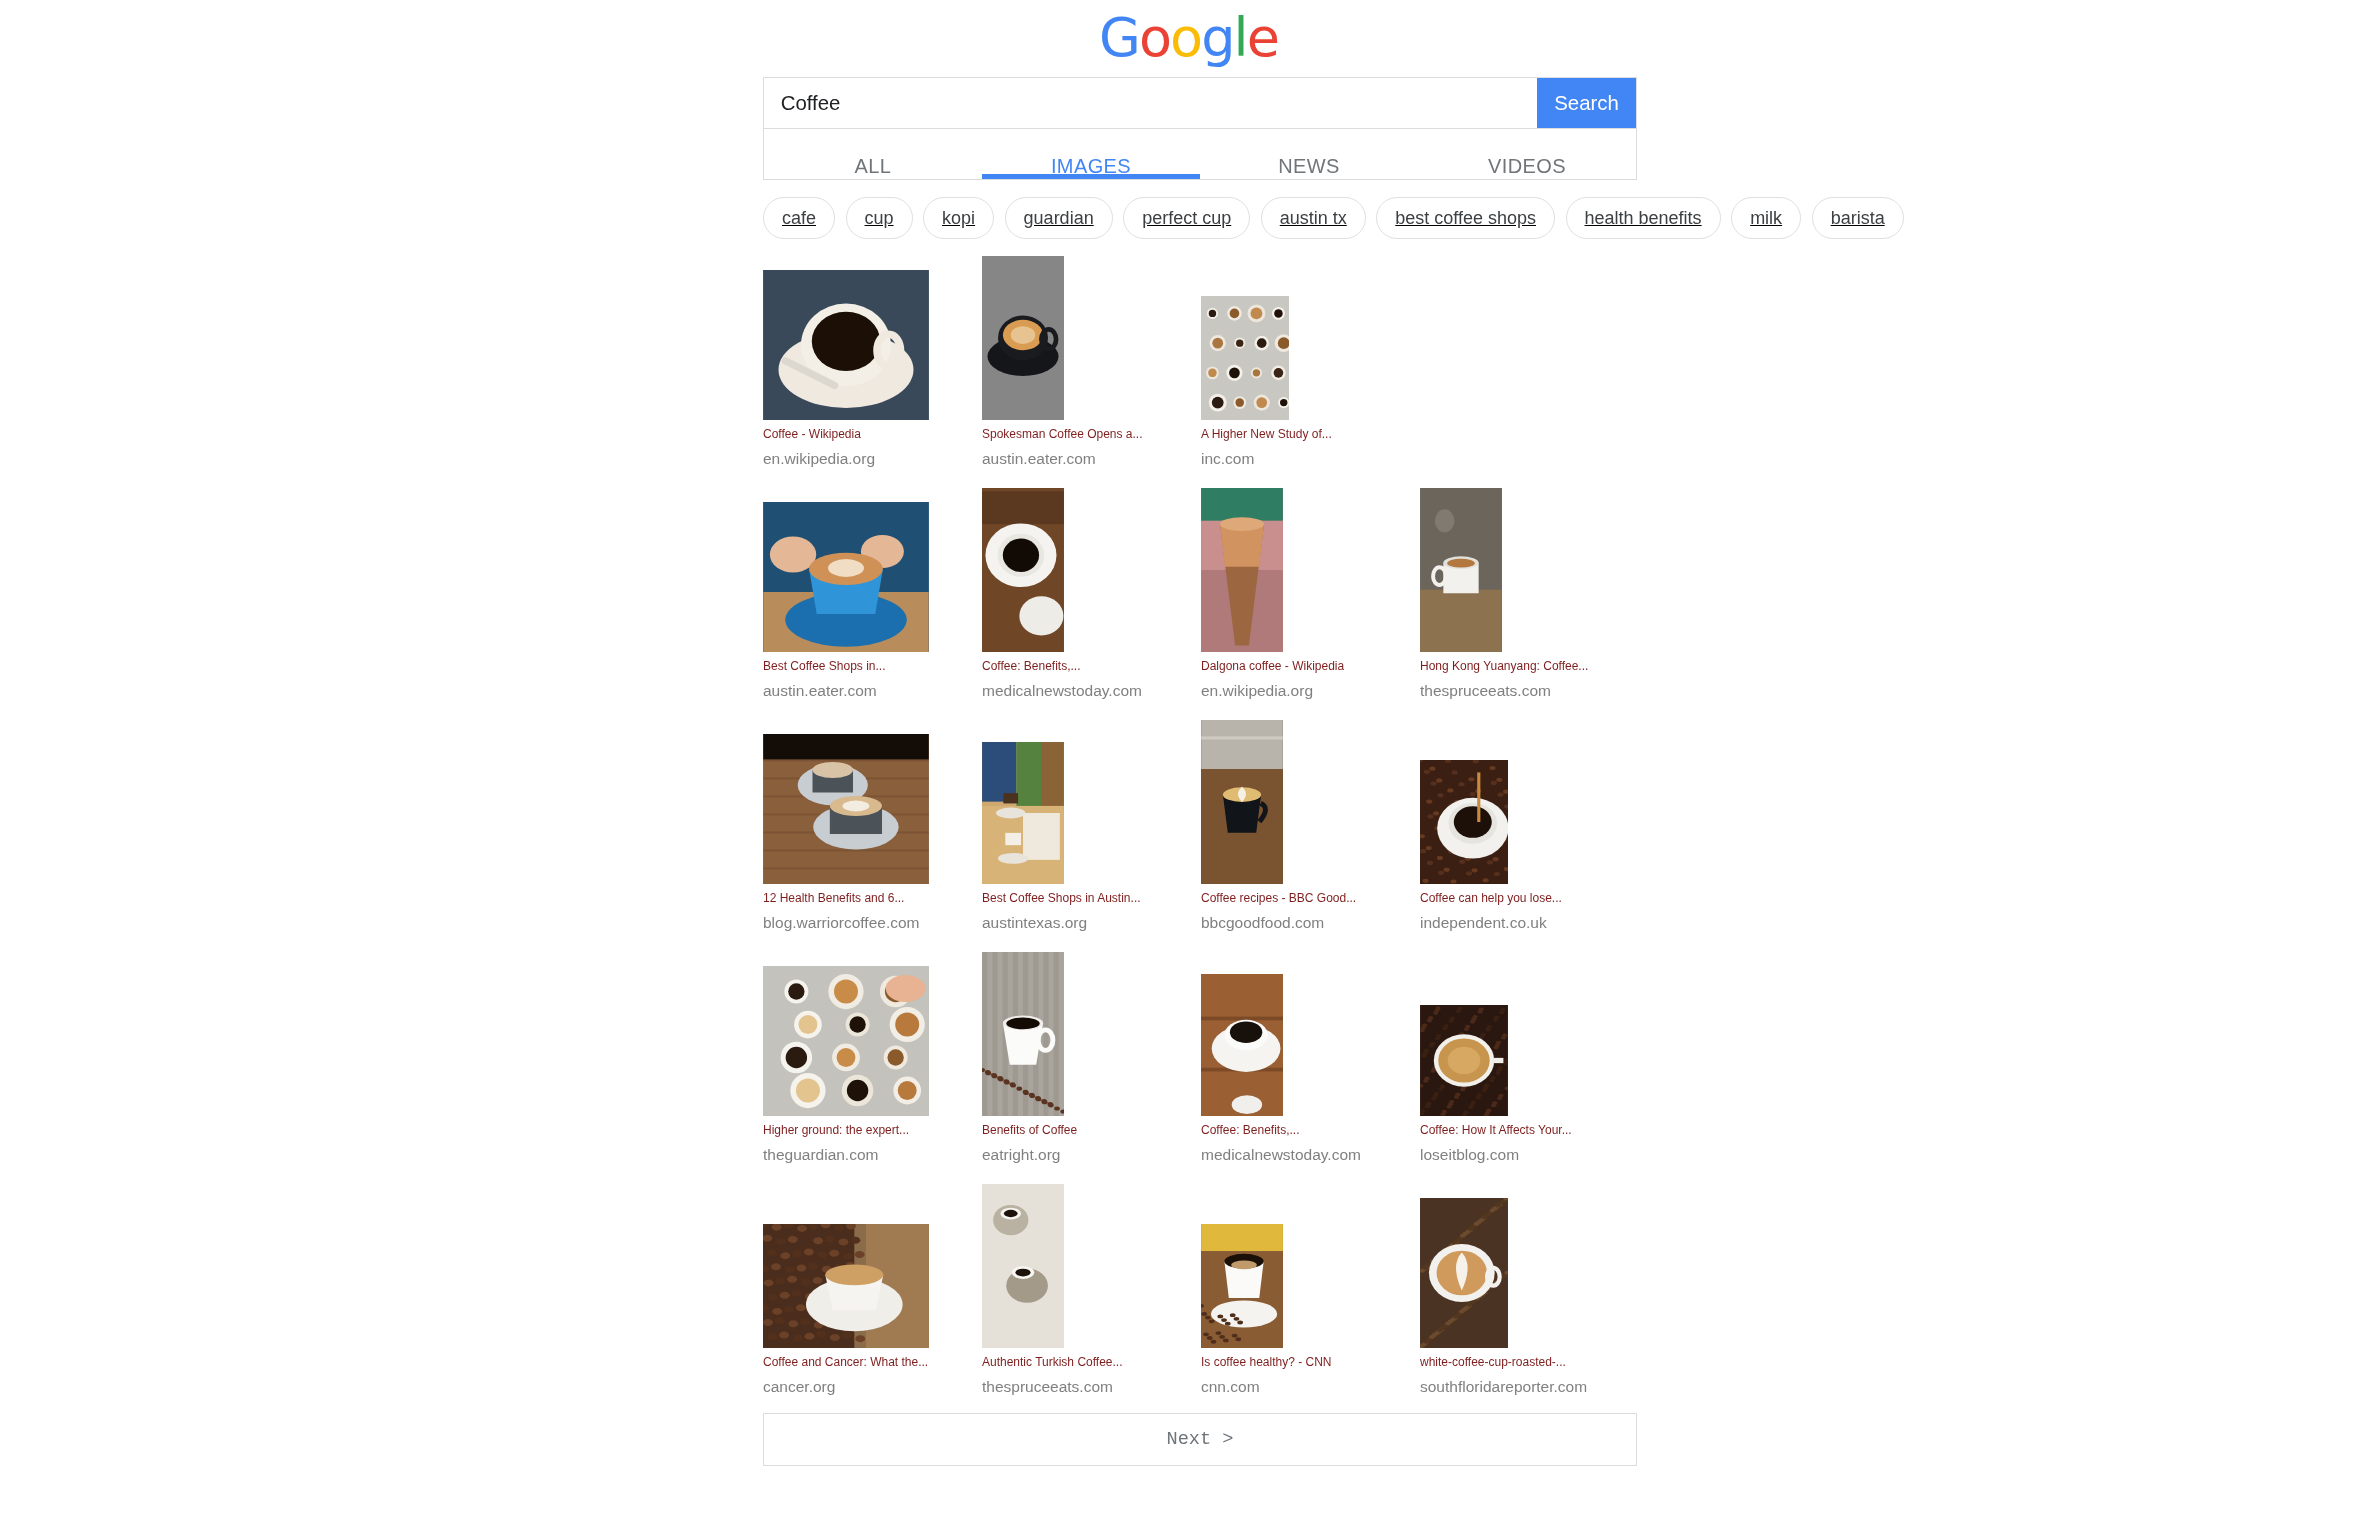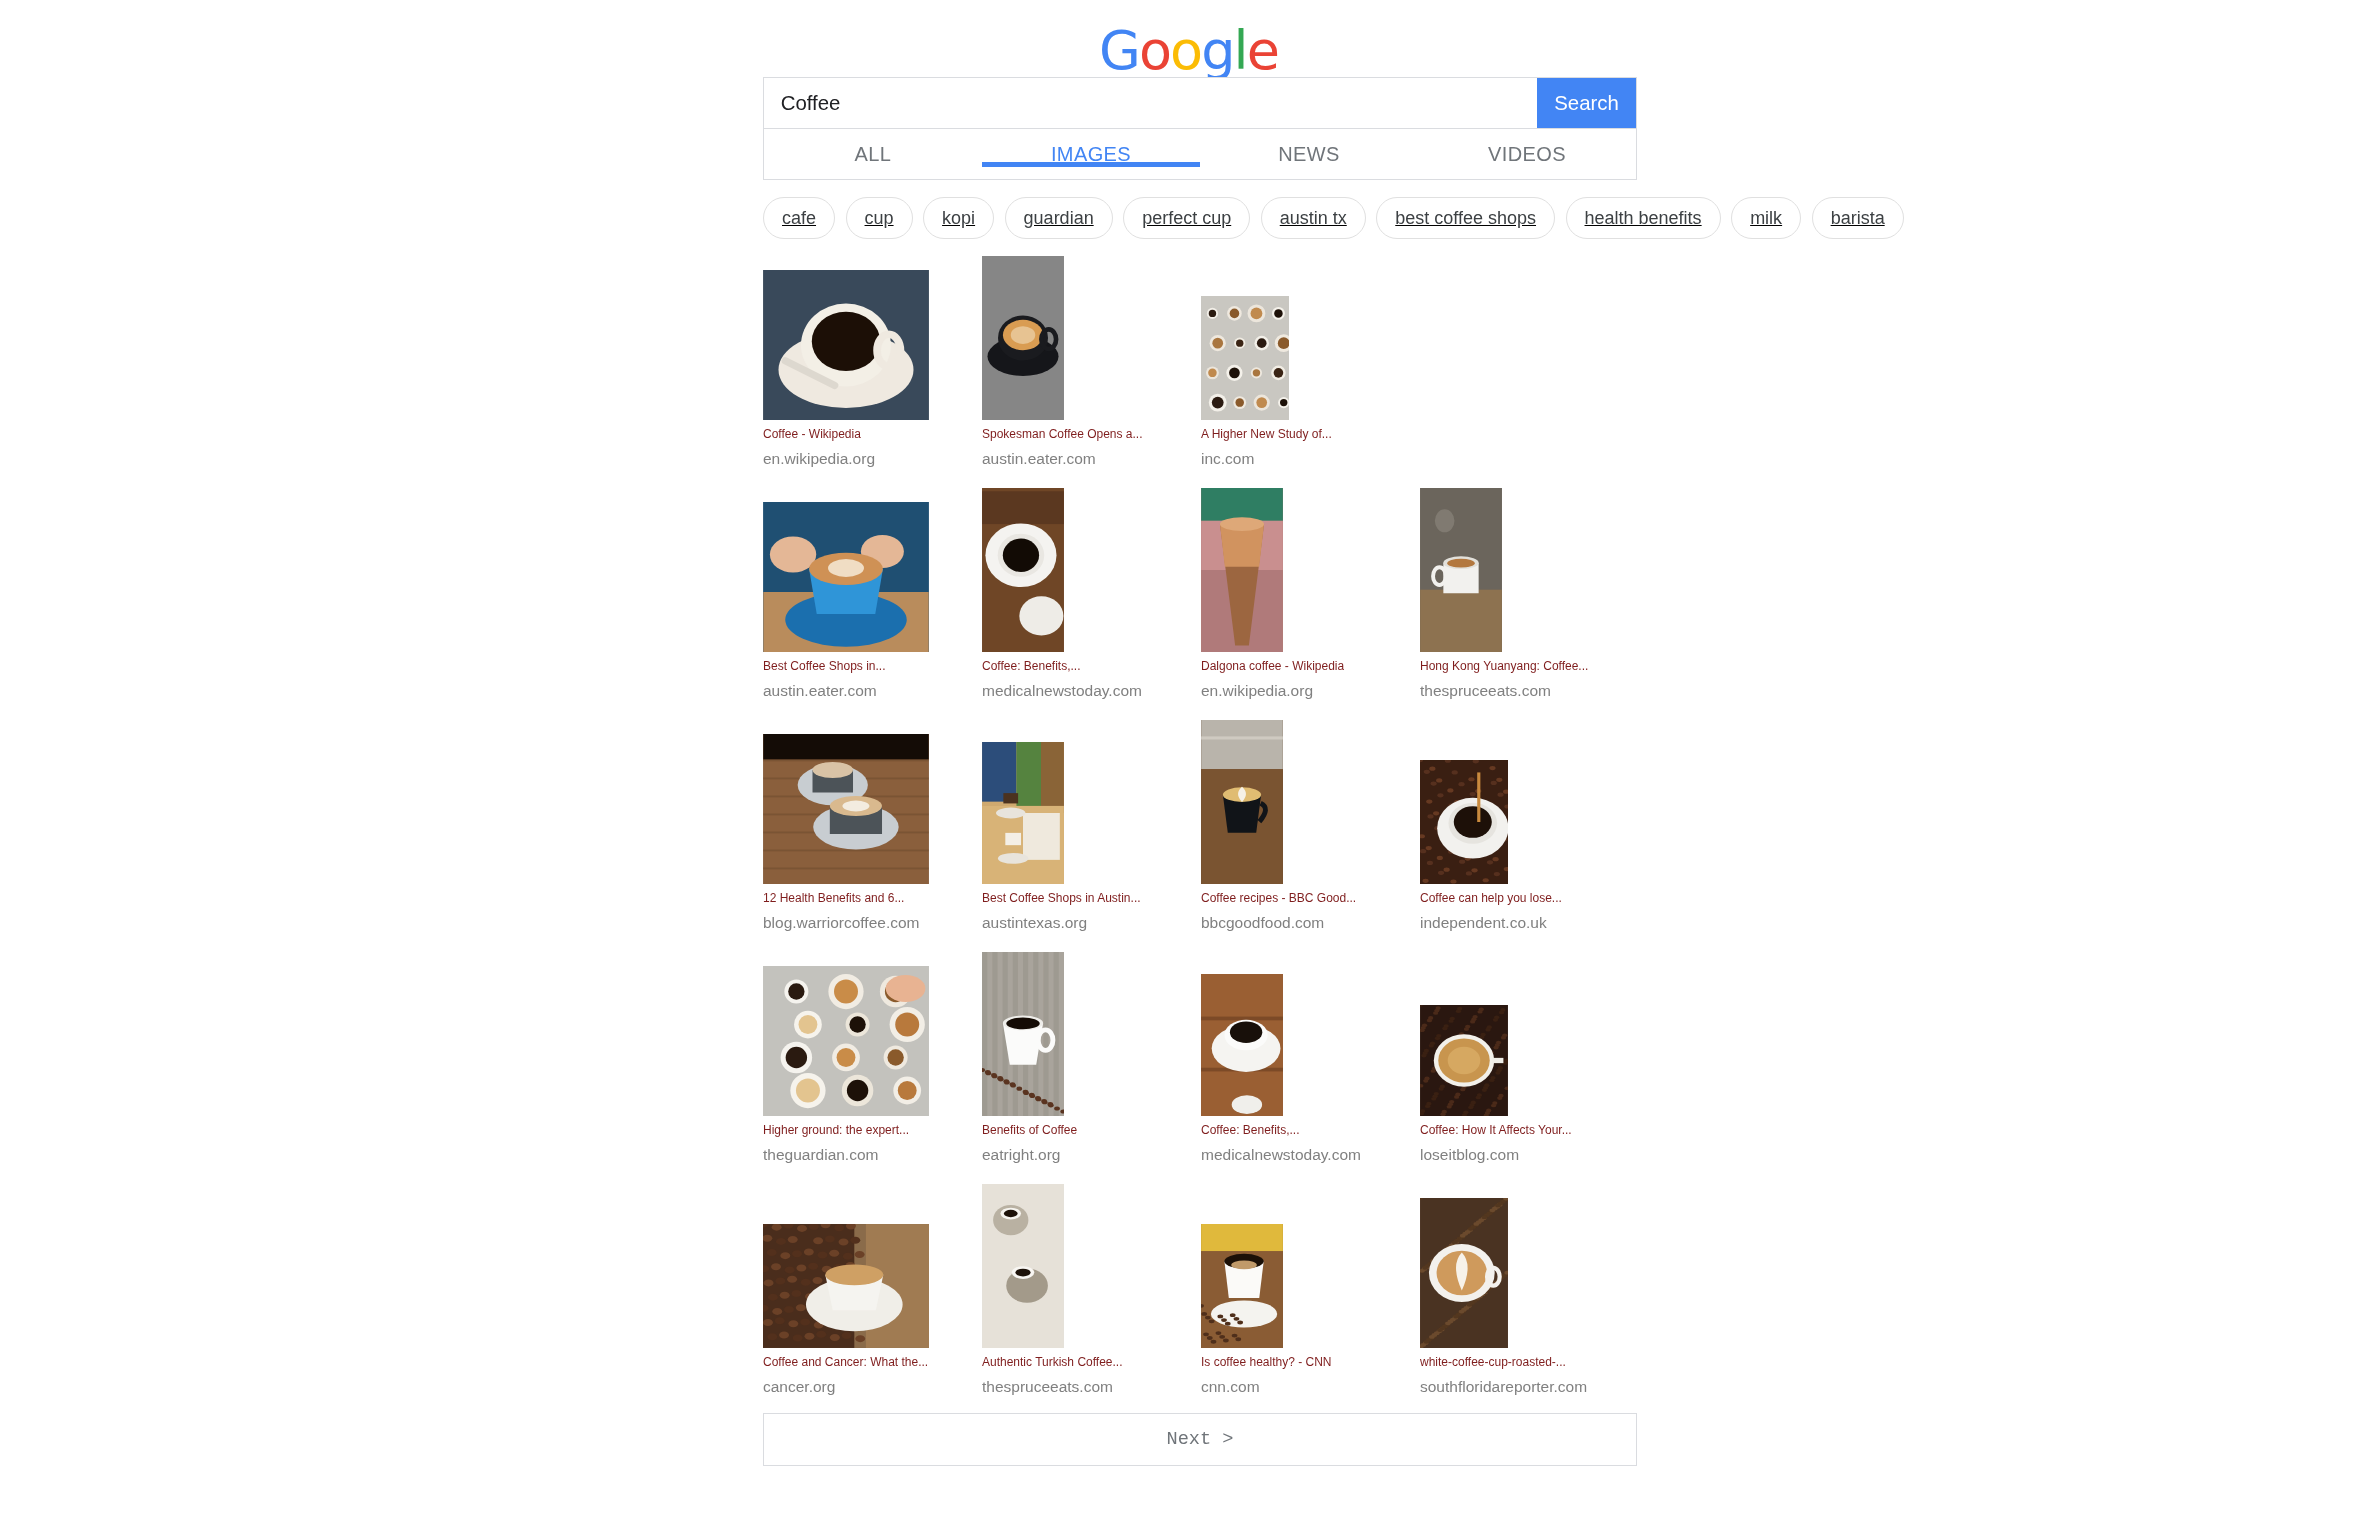--- a/index.html
+++ b/index.html
@@ -7,21 +7,21 @@
     margin: 0; padding: 0;
     width: 2377px; height: 1538px;
     background: #ffffff;
     font-family: "Liberation Sans", sans-serif;
     -webkit-font-smoothing: antialiased;
   }
   .page { position: relative; width: 2377px; height: 1538px; background:#fff; overflow:hidden; }
 
   
   .logo-wrap {
-    position:absolute; left:0; top:13px; width:2377px; height:76px;
+    position:absolute; left:0; top:0; width:2377px; height:76px;
     display:flex; align-items:center; justify-content:center;
   }
   .glogo { font-size:54px; line-height:54px; letter-spacing:-1.9px; font-family:"DejaVu Sans", sans-serif; font-weight:400; }
   .glogo span { display:inline-block; }
 
   
   .searchbar {
     position:absolute; left:763px; top:77px; width:874px; height:52px;
     border:0.6px solid #dadce0; background:#fff; display:flex; align-items:stretch;gap:23px;
   }
@@ -33,21 +33,21 @@
   .search-btn {
     flex:0 0 99px; background:#4285f4; color:#fff; border:none; cursor:pointer;
     font-family:"Liberation Sans", sans-serif; font-size:20.4px; line-height:51px;
     text-align:center; height:100%; padding:0;
   }
 
   
   .tabbar {
     position:absolute; left:763px; top:129px; width:874px; height:51px;
     border:0.6px solid #dadce0; border-top:none; background:#fff;
-    display:flex; align-items:center;
+    display:flex; align-items:flex-end;
   }
   .tab {
     flex:1 1 0; position:relative; display:flex; align-items:center; justify-content:center;
     font-size:20px; color:#70757a; letter-spacing:0.4px; cursor:pointer; background:transparent;
     border:none; font-family:"Liberation Sans", sans-serif;
   }
   .tab.active { color:#4285f4; }
   .tab.active::after {
     content:""; position:absolute; left:50%; transform:translateX(-50%);
     bottom:0; width:218px; height:5px; background:#4285f4;

